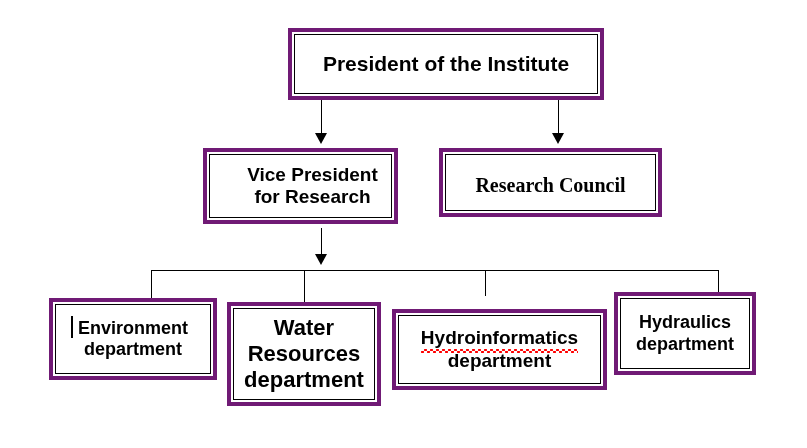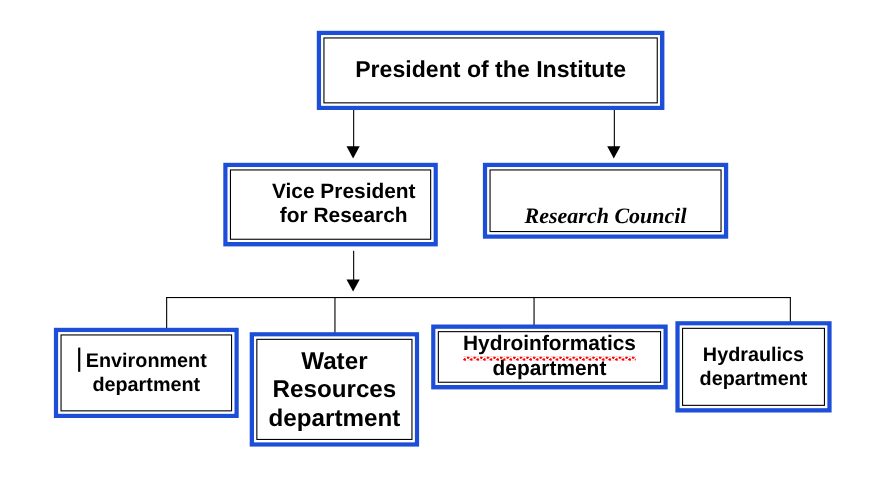--- a/index.html
+++ b/index.html
@@ -15,42 +15,41 @@
     background: #ffffff;
     overflow: hidden;
     font-family: "Liberation Sans", sans-serif;
   }
 
   
   .node {
     position: absolute;
     box-sizing: border-box;
     background: #1d4ed8;
-    border: 4px solid #1d4ed8;
+    border: 4px solid #701a75;
   }
   .node-inner {
     box-sizing: border-box;
     width: 100%;
     height: 100%;
     border: 2px solid #ffffff;
     background: #ffffff;
   }
   .node-inner2 {
     box-sizing: border-box;
     width: 100%;
     height: 100%;
     border: 1px solid #000000;
     background: #ffffff;
     display: flex;
     align-items: center;
     justify-content: center;
   }
   .node-inner2.top-align {
-    align-items: flex-end;
-    font-style: italic;
+    align-items: center;
   }
   .node-label {
     text-align: center;
     font-weight: bold;
     color: #000000;
     line-height: 1.18;
     white-space: pre-line;
     padding: 0 4px;
   }
 
@@ -166,21 +165,21 @@
   <div class="node" style="left:227px; top:302px; width:154px; height:104px;">
     <div class="node-inner">
       <div class="node-inner2">
         <span class="node-label f-sans" style="font-size:22px;">Water
 Resources
 department</span>
       </div>
     </div>
   </div>
 
-  <div class="node" style="left:392px; top:295px; width:215px; height:59px;">
+  <div class="node" style="left:392px; top:309px; width:215px; height:81px;">
     <div class="node-inner">
       <div class="node-inner2">
         <span class="node-label f-sans" style="font-size:19px;"><span class="squiggle">Hydroinformatics</span><br><span>department</span></span>
       </div>
     </div>
   </div>
 
   <div class="node" style="left:614px; top:292px; width:142px; height:83px;">
     <div class="node-inner">
       <div class="node-inner2">

